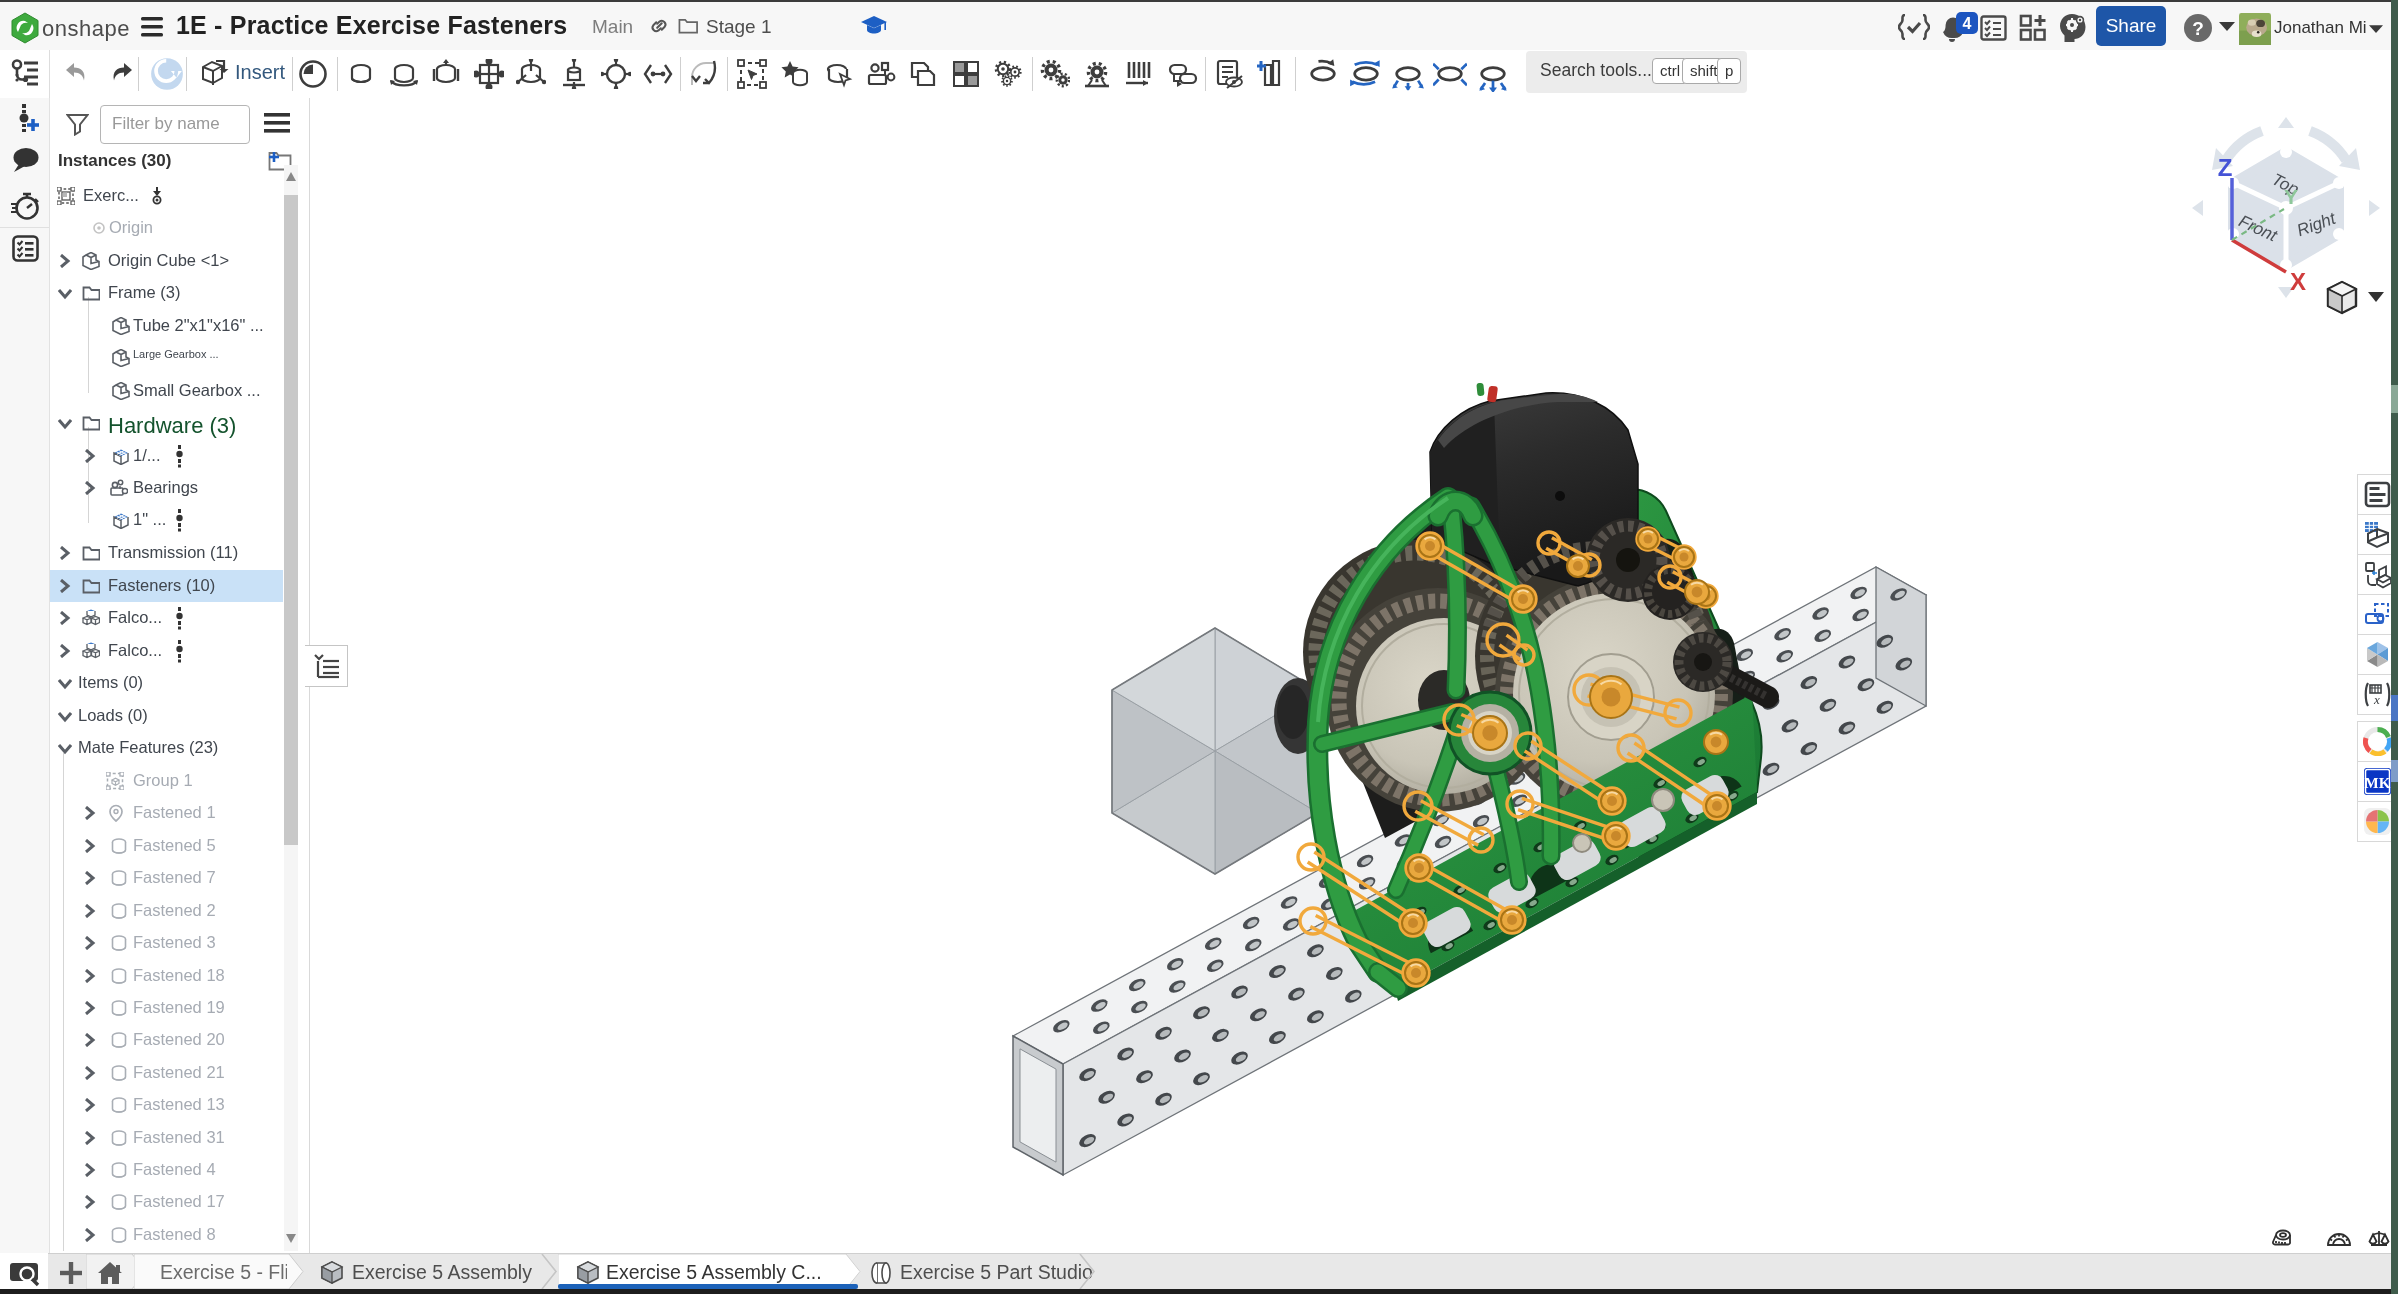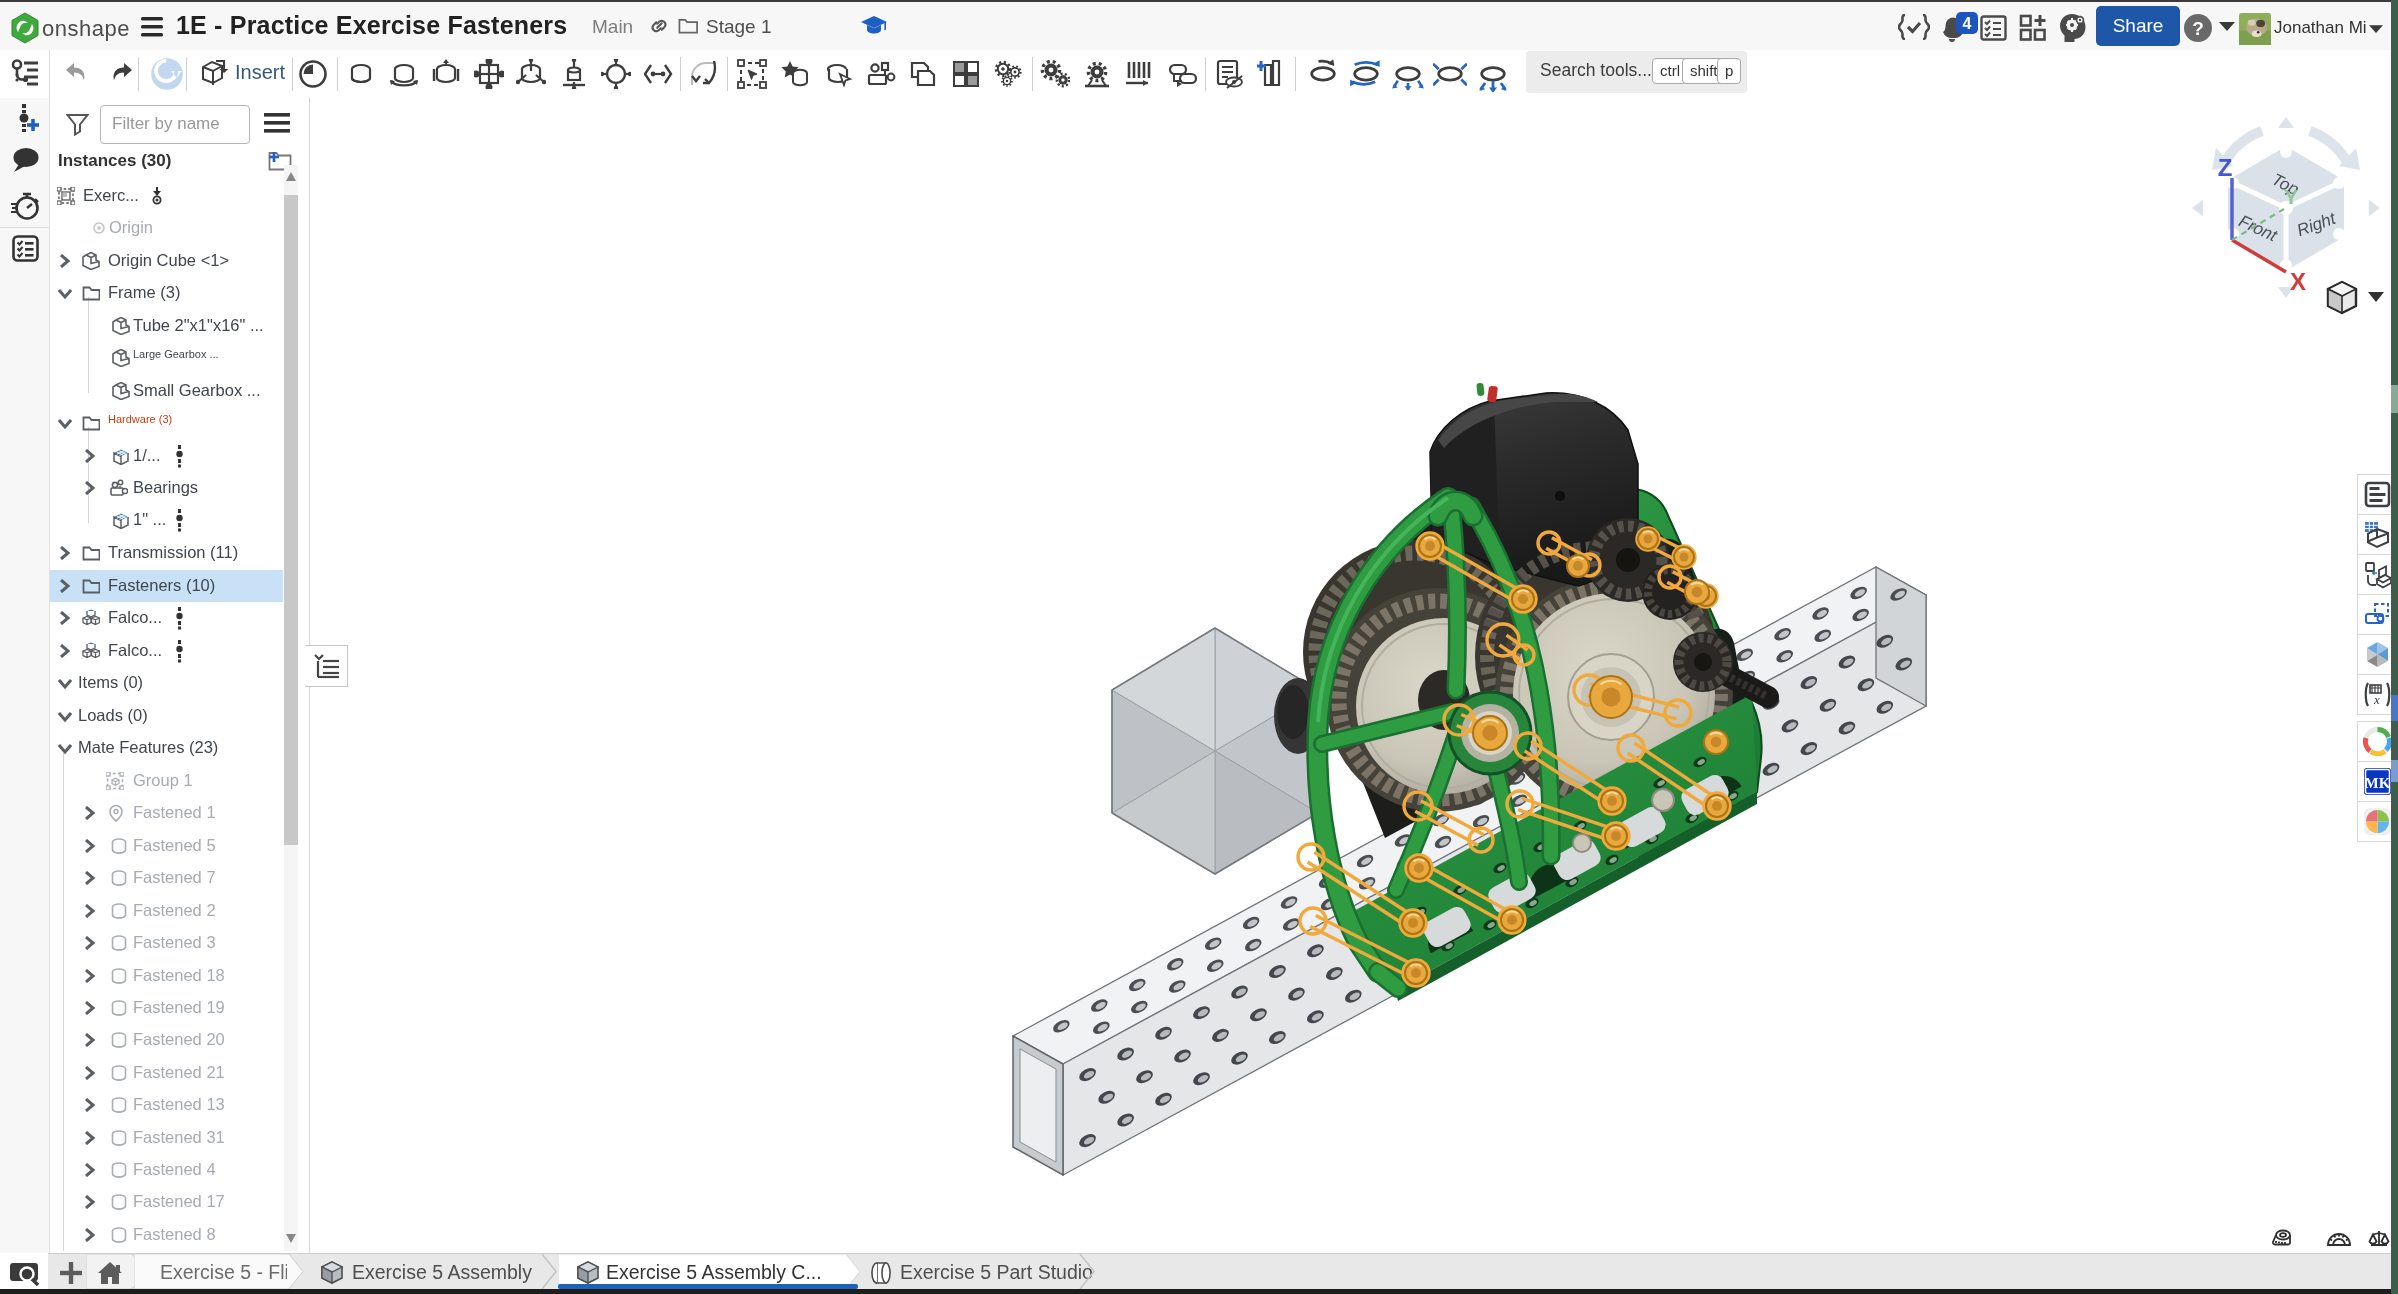--- a/index.html
+++ b/index.html
@@ -94,21 +94,21 @@
       <path d="M8 12 h3"></path>
       <path d="M17 12 h3"></path>
       <path d="M9.8 7.8 l2 2"></path>
       <path d="M16.2 14.2 l2 2"></path>
       <path d="M18.2 7.8 l-2 2"></path>
       <path d="M11.8 14.2 l-2 2"></path>
     </g>
 <circle cx="22" cy="7" r="3.4" fill="#f7f7f7" stroke="#4a4a4a" stroke-width="1.6"></circle>
 <circle cx="22" cy="7" r="1.2" fill="#4a4a4a"></circle>
 </svg>
-<div class="abs" style="left:2096px;top:6px;width:84px;height:40px;background:#1e56a8;border-radius:5px;color:#fff;font-size:19px;text-align:center;line-height:40px">Share</div>
+<div class="abs" style="left:2096px;top:6px;width:70px;height:40px;background:#1e56a8;border-radius:5px;color:#fff;font-size:19px;text-align:center;line-height:40px">Share</div>
 <svg class="abs" style="left:2183px;top:13px" width="30" height="30" viewBox="0 0 30 30">
 <circle cx="15" cy="15" r="14" fill="#696969"></circle>
 <text x="15" y="22" font-size="19" font-weight="bold" fill="#fff" text-anchor="middle" font-family="Liberation Sans">?</text>
 </svg>
 <svg class="abs" style="left:2219px;top:22px" width="16" height="10" viewBox="0 0 16 10">
     <polygon points="0,0 16,0 8,9" fill="#3a3a3a"></polygon>
   </svg>
 <svg class="abs" style="left:2239px;top:13px" width="32" height="32" viewBox="0 0 40 40">
 <rect width="40" height="40" rx="3" fill="#8fae5a"></rect>
 <rect x="0" y="22" width="40" height="18" fill="#7d9f4e"></rect>
@@ -528,21 +528,21 @@
 <svg class="abs" style="left:112px;top:382px" width="18" height="18" viewBox="0 0 18 18">
     <path d="M4 3 l5-2.5 5 2.5 v5 l3 1.5 v5 L9 17.5 1 13.5 v-8.5 z M4 3 l5 2.5 M9 5.5 l5-2.5 M9 5.5 v6 l8-2" fill="#fff" stroke="#5a5f66" stroke-width="1.6"></path>
   </svg>
 <div class="abs" style="left:133px;top:381px;font-size:16.5px;color:#40464e;white-space:nowrap">Small Gearbox ...</div>
 <svg class="abs" style="left:58px;top:417px" width="14" height="13" viewBox="0 0 14 13">
     <path d="M1 3 l6 7 6-7" fill="none" stroke="#5a5f66" stroke-width="3"></path>
   </svg>
 <svg class="abs" style="left:82px;top:414px" width="18" height="18" viewBox="0 0 18 18">
     <path d="M1.5 3.5 h6 l2 2.5 h8 v9.5 h-16 z" fill="none" stroke="#5a5f66" stroke-width="1.8"></path>
   </svg>
-<div class="abs" style="left:108px;top:413px;font-size:11px;color:#c2410c;white-space:nowrap">Hardware (3)</div>
+<div class="abs" style="left:108px;top:413px;font-size:22px;color:#14532d;white-space:nowrap">Hardware (3)</div>
 <svg class="abs" style="left:83px;top:449px" width="13" height="14" viewBox="0 0 13 14">
     <path d="M3 1 l7 6 -7 6" fill="none" stroke="#5a5f66" stroke-width="3"></path>
   </svg>
 <svg class="abs" style="left:112px;top:447px" width="18" height="18" viewBox="0 0 18 18">
     <path d="M2 6 L9 2.5 16 6 9 9.5 z" fill="#3b78c9"></path>
     <path d="M2 6 v8 l7 3.5 v-8 z M16 6 v8 l-7 3.5 v-8" fill="#fff" stroke="#5a5f66" stroke-width="1.5"></path>
     <g stroke="#fff" stroke-width="1">
       <path d="M4.5 4.8 l7 3.5 M7 3.6 l7 3.5 M5 7.2 l7-3.5 M7.5 8.4 l6-3"></path>
     </g>
   </svg>

